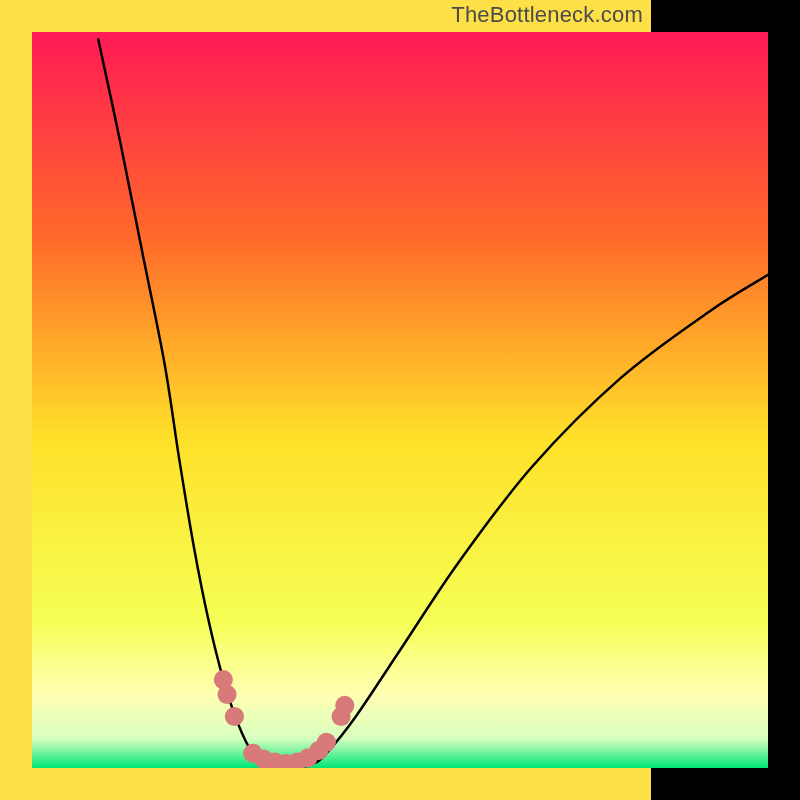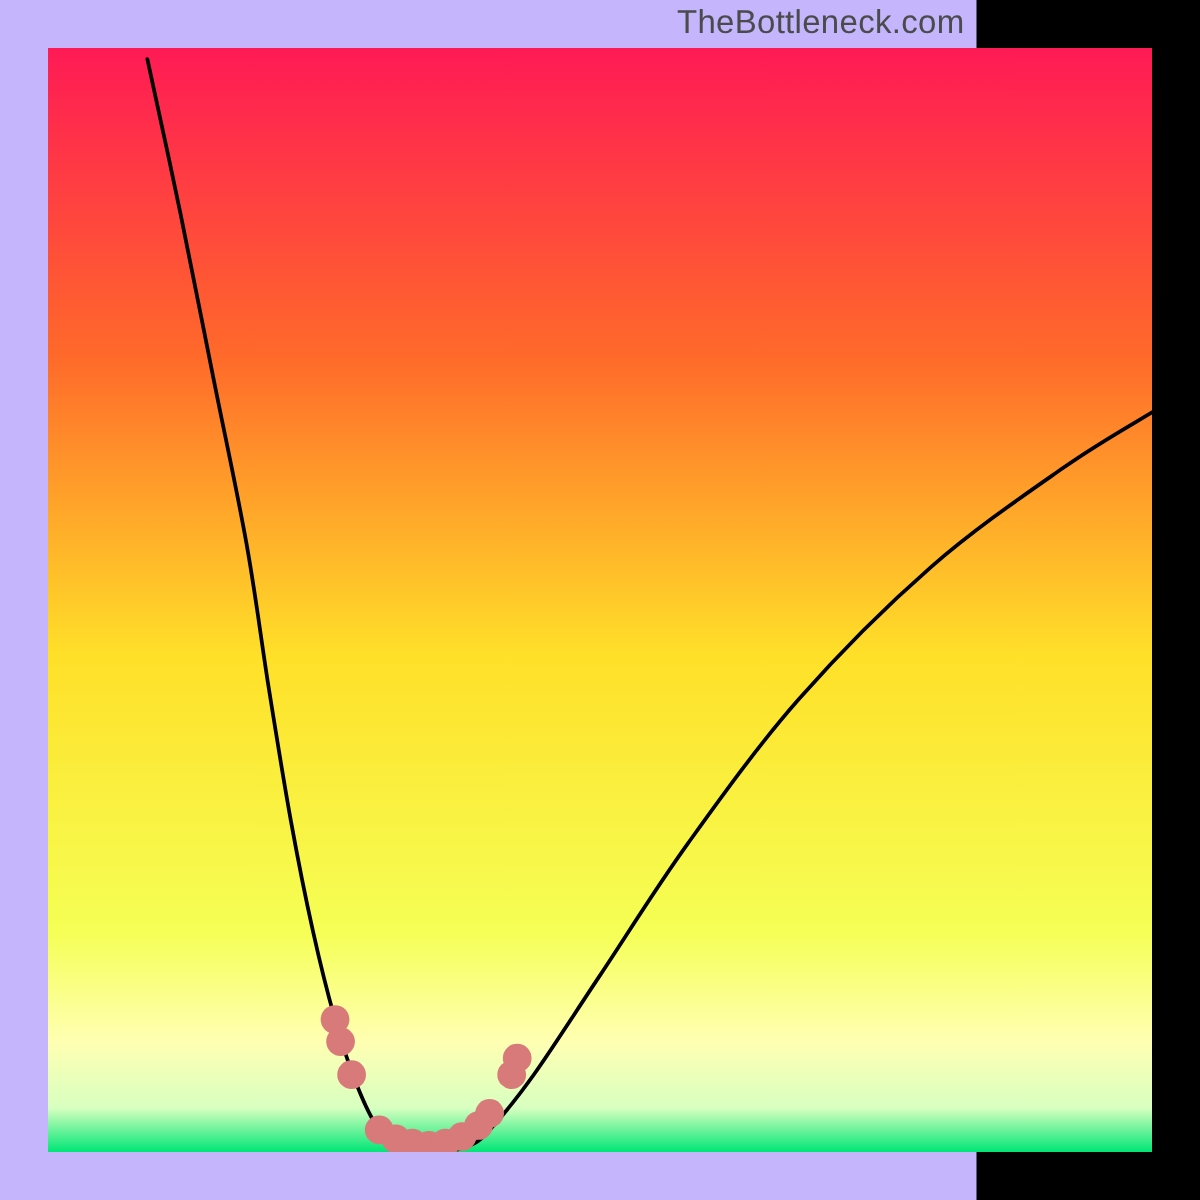--- a/index.html
+++ b/index.html
@@ -8,21 +8,21 @@
     width: 800px;
     height: 800px;
     background: #000;
     font-family: Arial, Helvetica, sans-serif;
     overflow: hidden;
   }
   .frame {
     position: relative;
     width: 651px;
     height: 800px;
-    background: #c4b5fd;
+    background: #fde047;
   }
   .watermark {
     position: absolute;
     top: 2px;
     right: 8px;
     color: #4b4b4b;
     font-size: 22px;
     font-weight: 500;
     letter-spacing: 0.2px;
     z-index: 10;

